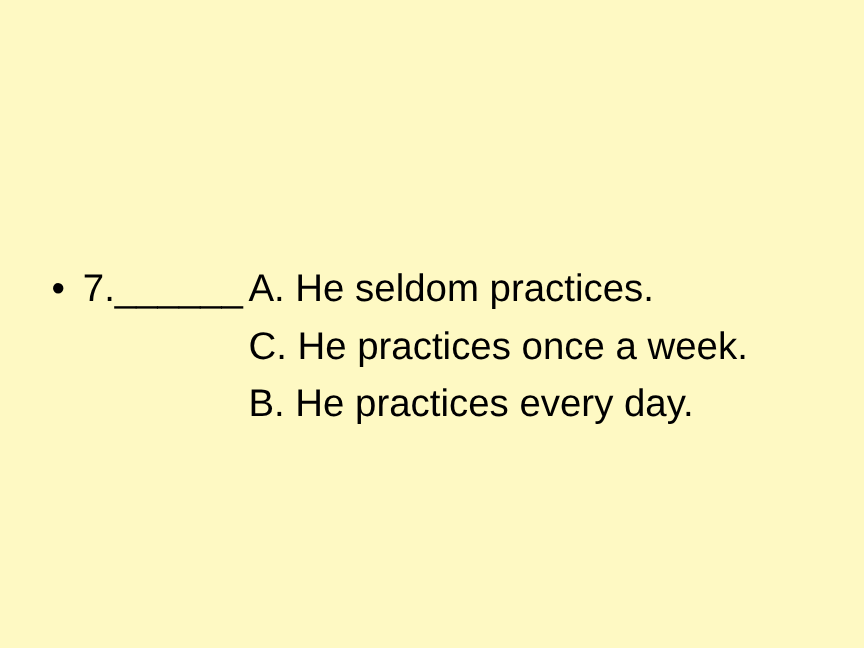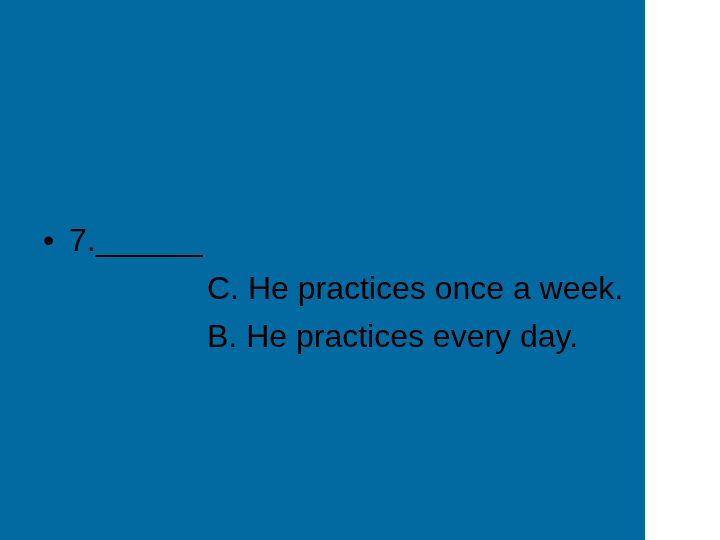--- a/index.html
+++ b/index.html
@@ -11,23 +11,23 @@
     height: 540px;
     background: #ffffff;
     overflow: hidden;
     position: relative;
     font-family: "Liberation Sans", sans-serif;
   }
   .slide {
     position: absolute;
     left: 0;
     top: 0;
-    width: 645px;
+    width: 720px;
     height: 540px;
-    background: #0369a1;
+    background: #fef9c3;
   }
   .content {
     position: absolute;
     left: 43px;
     top: 216px;
     font-size: 32px;
     line-height: 48px;
     color: #000000;
     white-space: nowrap;
   }
@@ -49,20 +49,21 @@
   }
 </style>
 </head>
 <body>
 
 <div class="slide">
   <div class="content">
 
     <div class="row">
       <span class="lead"><span class="bullet">•</span><span>7.</span><span>______</span></span>
+      <span class="option"><span>A.</span> <span>He seldom practices.</span></span>
     </div>
 
     <div class="row">
       <span class="lead"></span>
       <span class="option"><span>C.</span> <span>He practices once a week.</span></span>
     </div>
 
     <div class="row">
       <span class="lead"></span>
       <span class="option"><span>B.</span> <span>He practices every day.</span></span>

